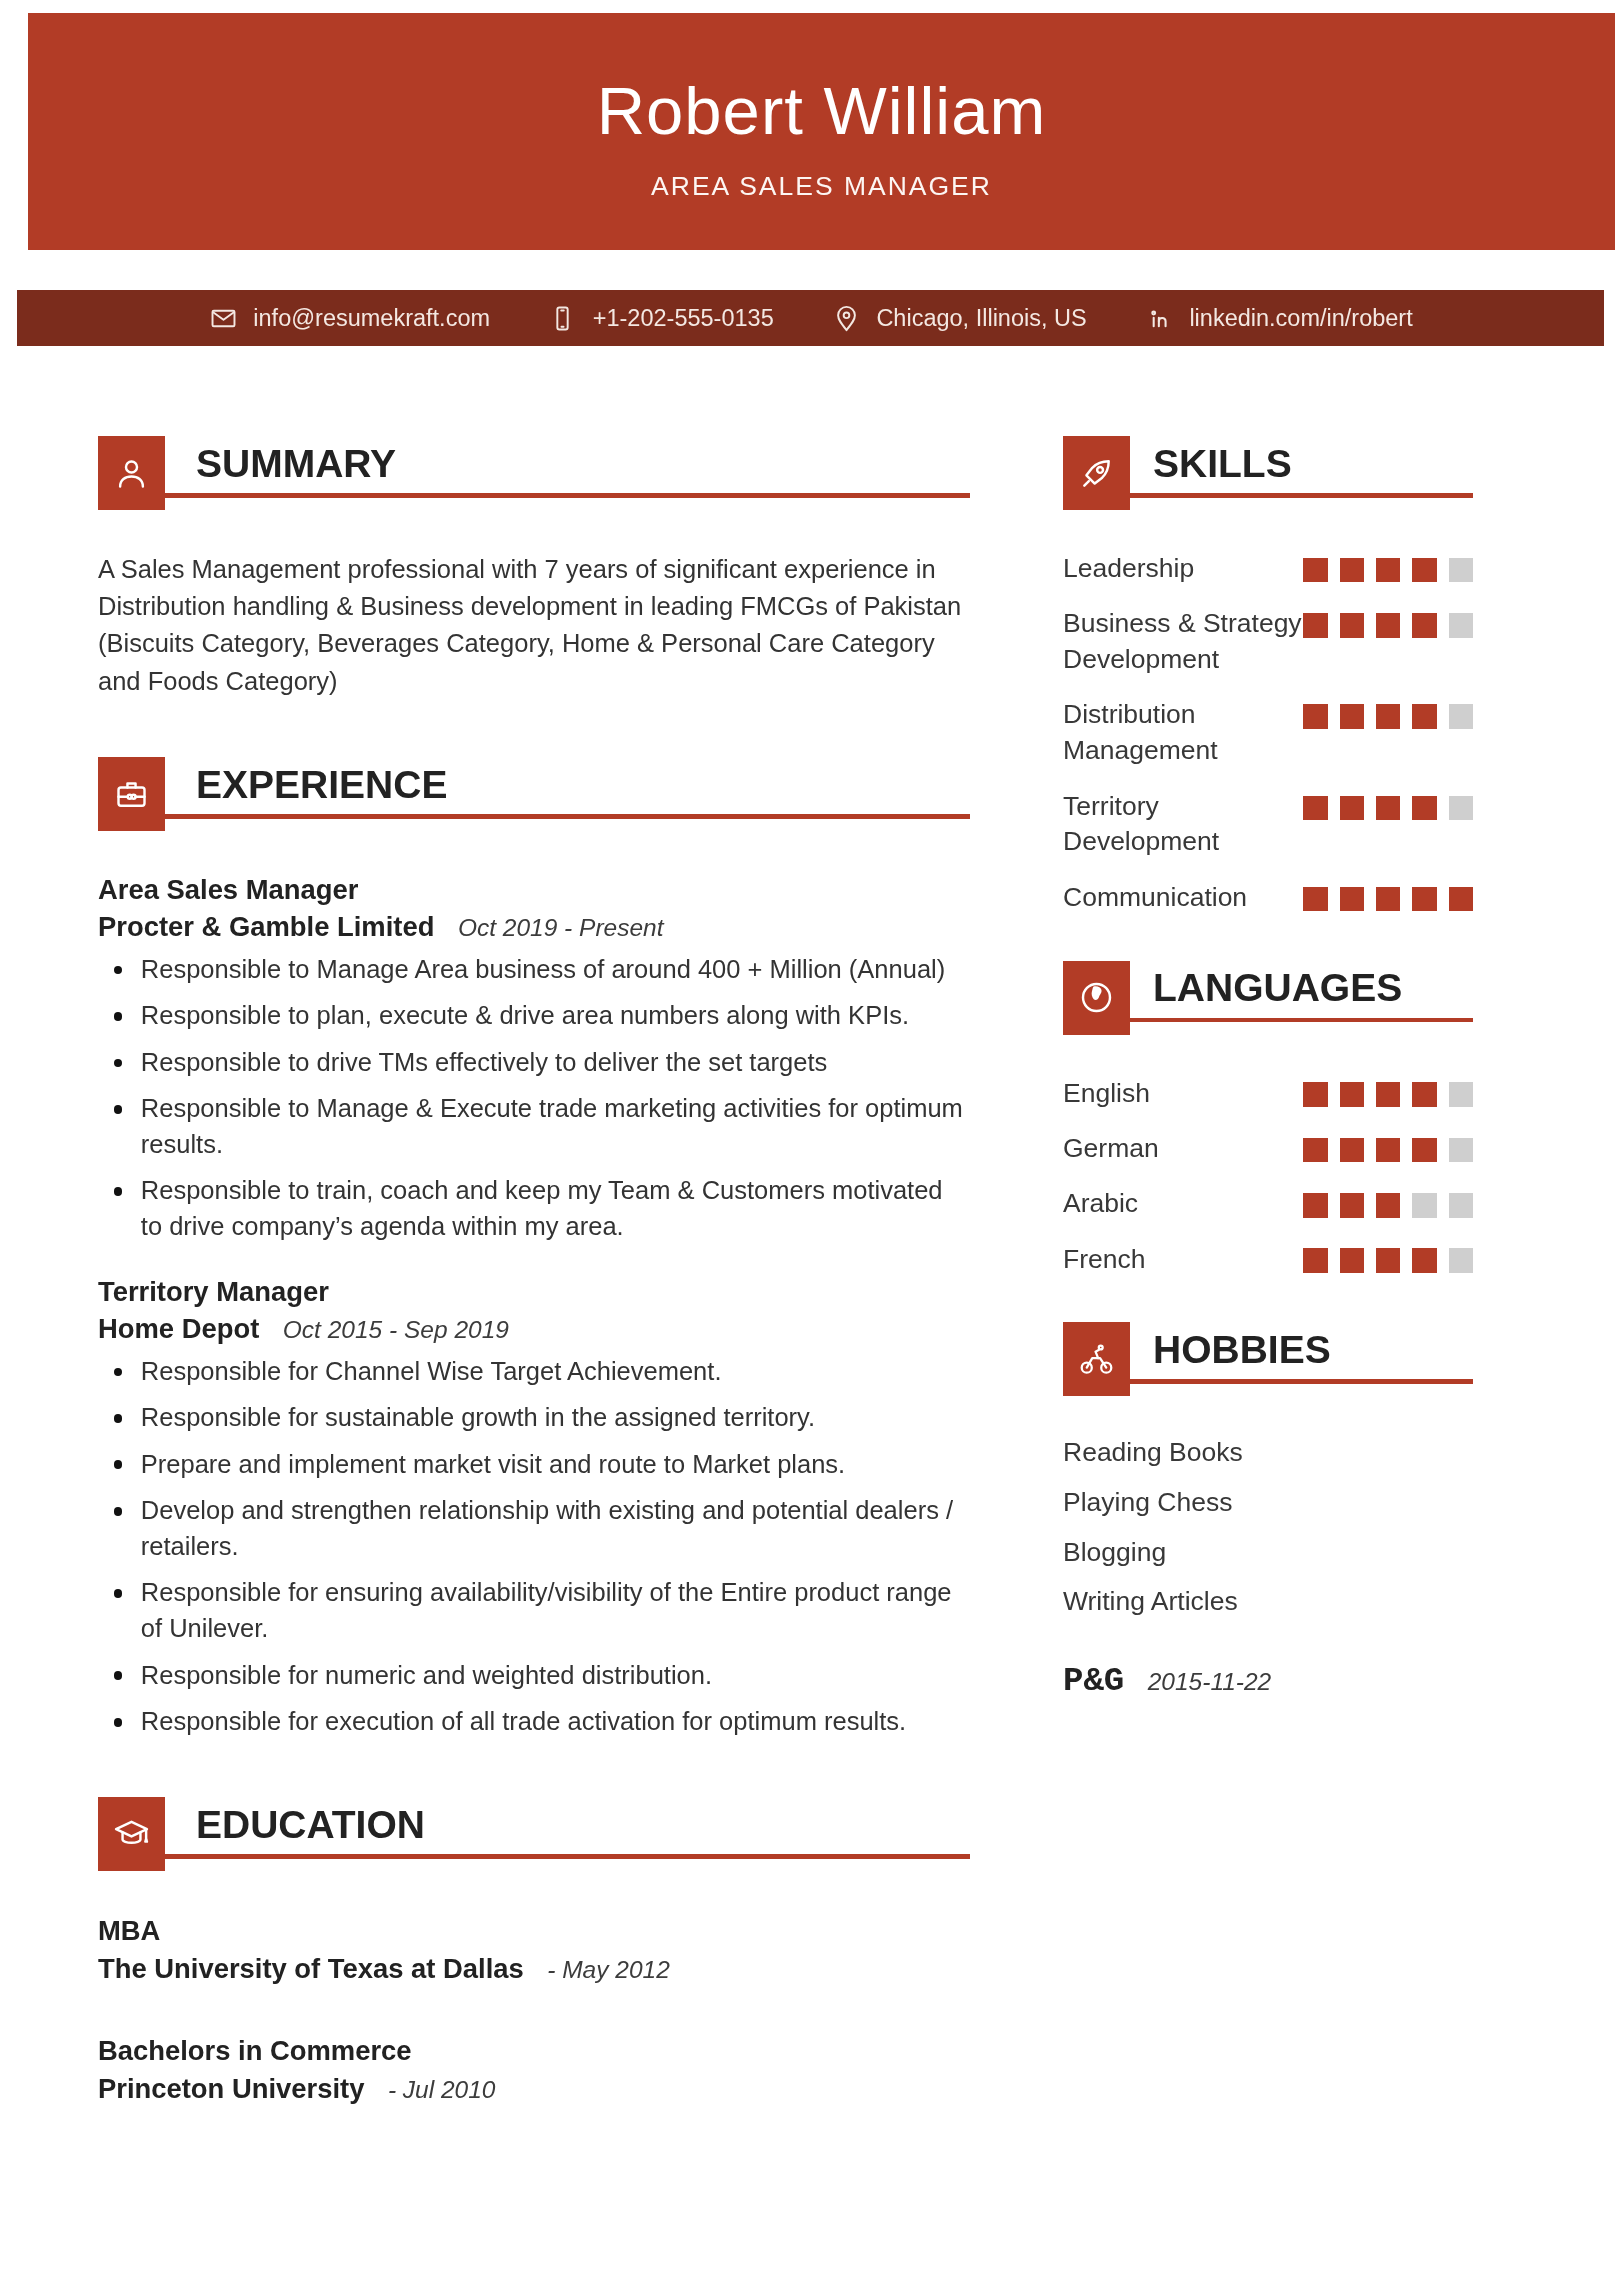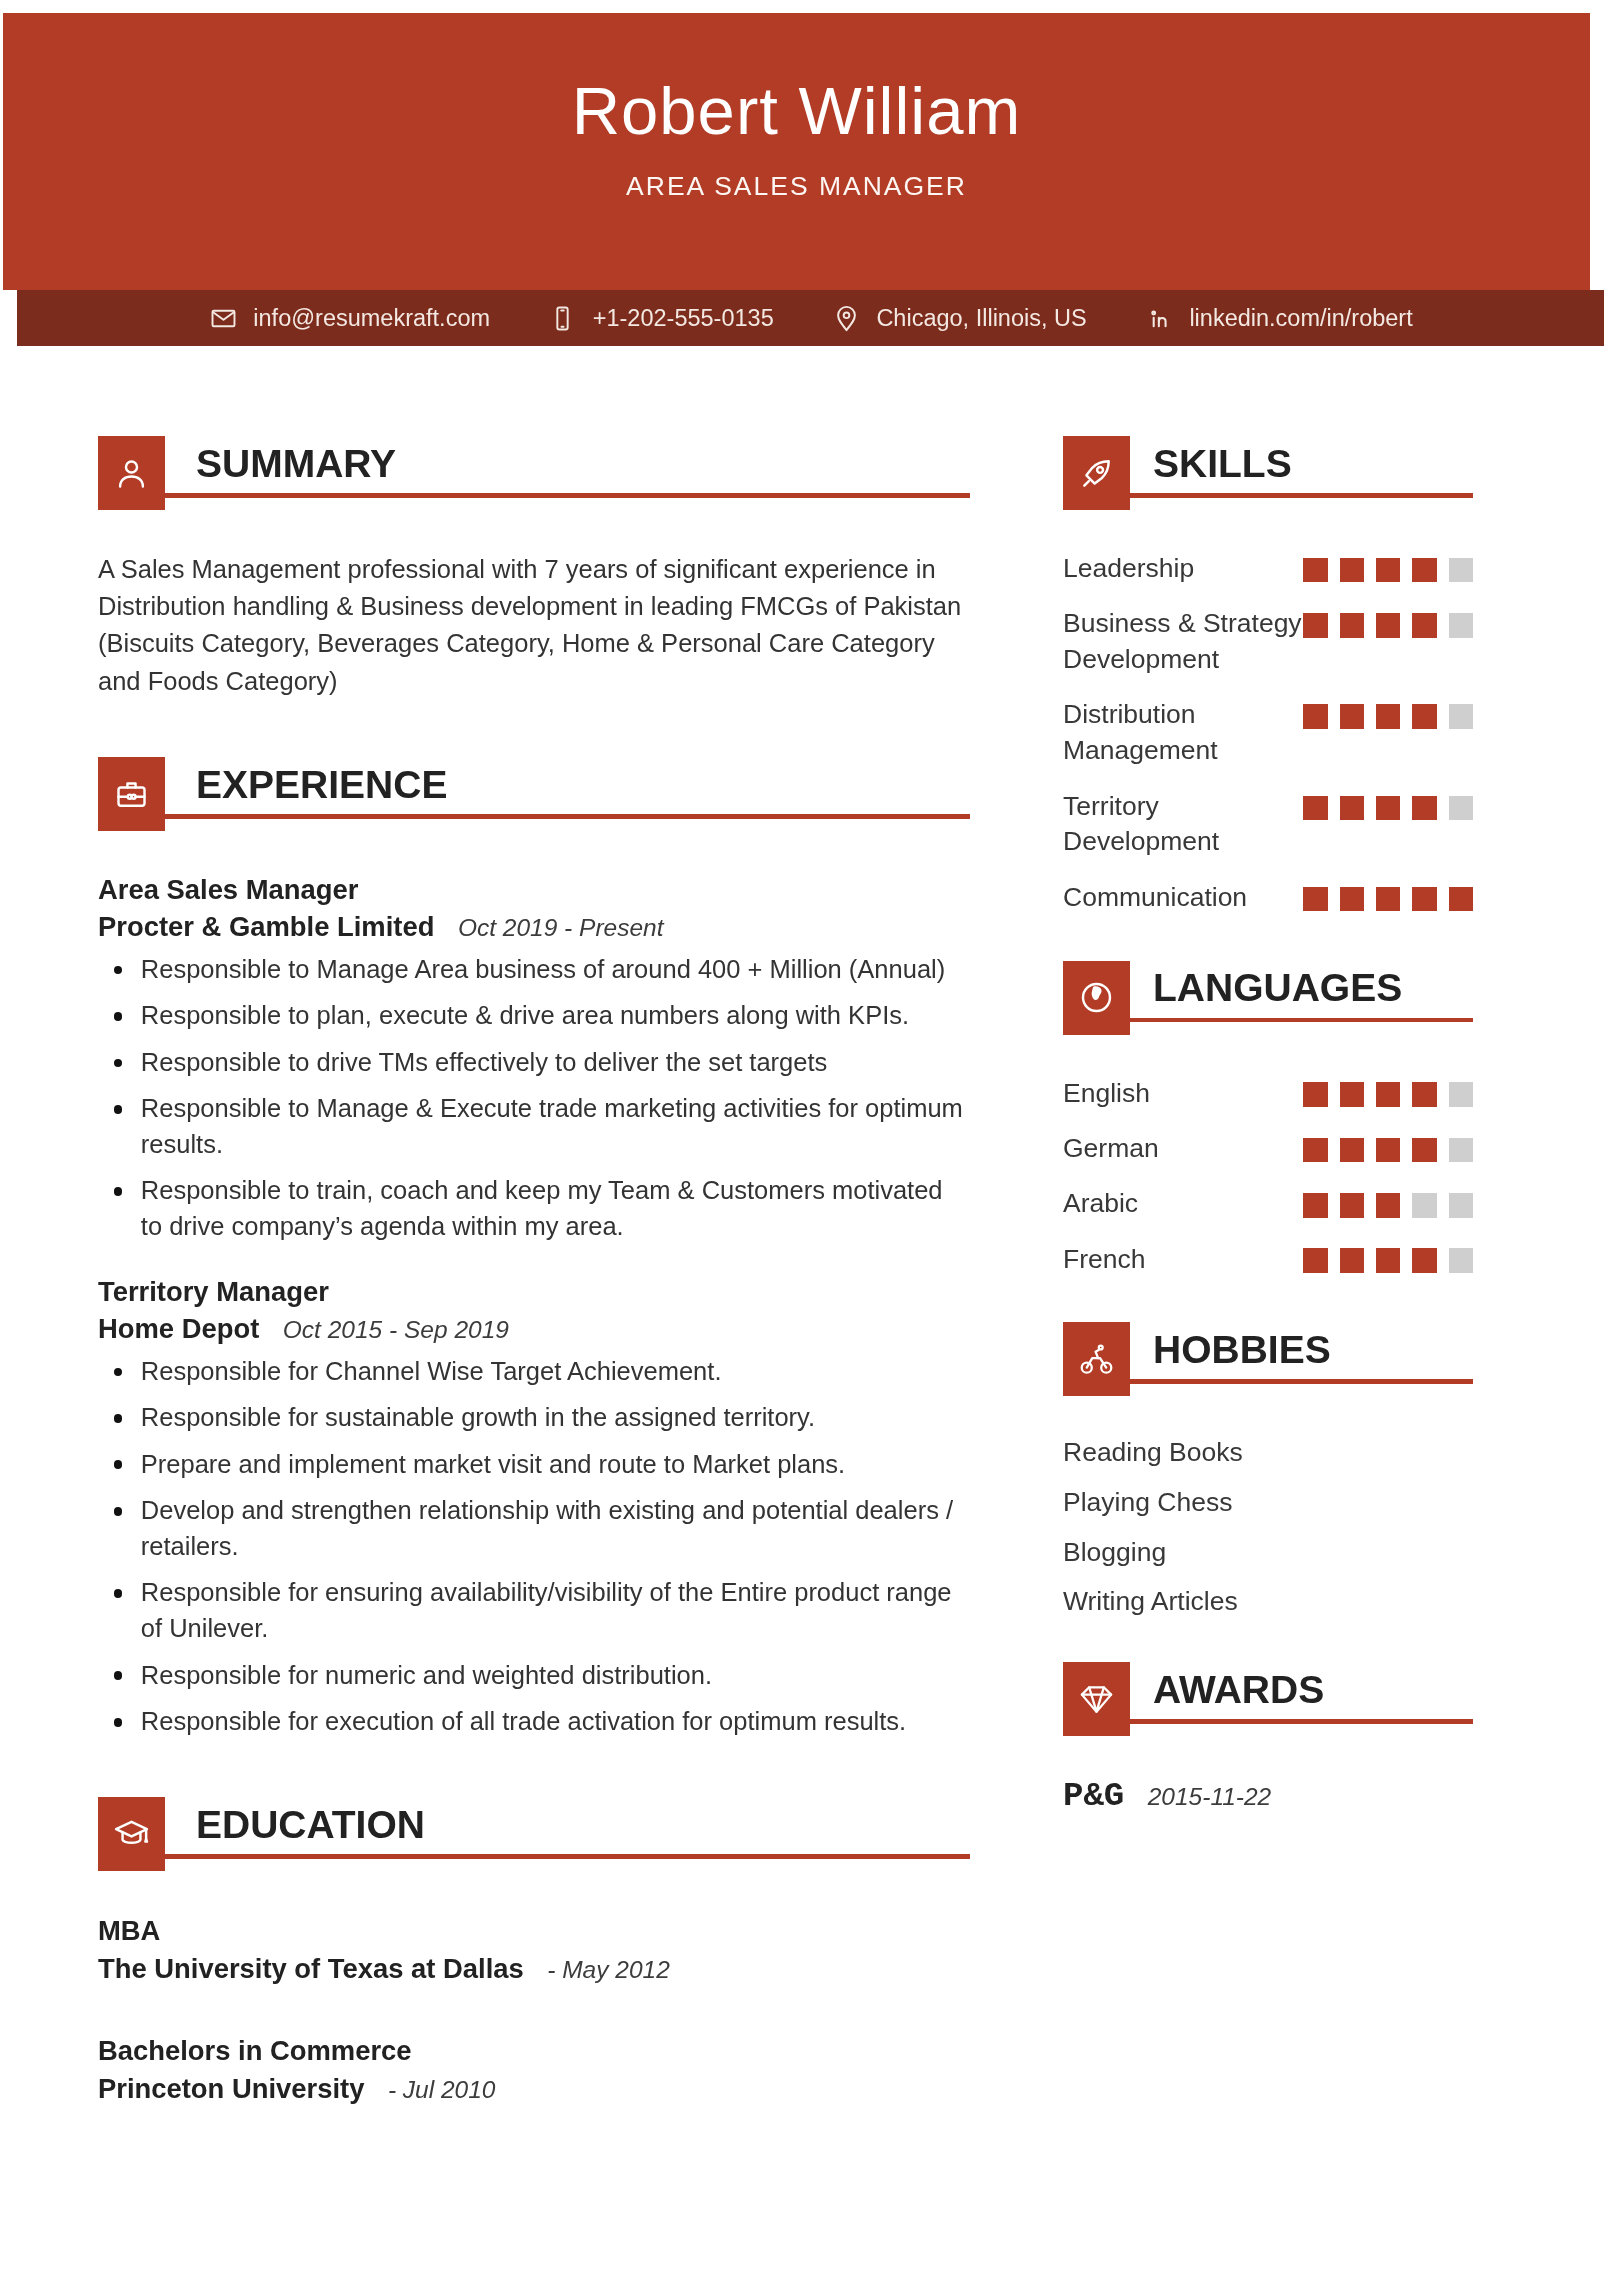--- a/index.html
+++ b/index.html
@@ -14,21 +14,21 @@
   .page{
     position:relative;
     width:1620px;height:2293px;
     background:#ffffff;
     font-family:"Liberation Sans","DejaVu Sans",sans-serif;
     color:var(--body);
     overflow:hidden;
   }
   
   .header{
-    position:absolute;left:3px;top:12.7px;width:1587px;height:277px;
+    position:absolute;left:28px;top:12.7px;width:1587px;height:237px;
     background:var(--accent);color:#ffffff;text-align:center;
   }
   .name{padding-top:61px;font-size:67px;font-weight:400;letter-spacing:1px;line-height:1.1;}
   .job-title-sub{margin-top:23.5px;font-size:26.5px;letter-spacing:2px;font-weight:400;color:#fdf6f3;}
   
   .contactbar{
     position:absolute;left:16.7px;top:290px;width:1587px;height:56px;
     background:var(--dark);
     display:flex;align-items:center;justify-content:center;gap:57px;
     color:#f4e8e2;font-size:23.5px;
@@ -364,31 +364,20 @@
         <div class="sec-title">HOBBIES</div>
       </div>
 
       <div class="hobby">Reading Books</div>
       <div class="hobby">Playing Chess</div>
       <div class="hobby">Blogging</div>
       <div class="hobby">Writing Articles</div>
     </div>
 
     <div class="sec">
-      <div class="sec-head">
-        <div class="sec-line"></div>
-        <div class="sec-icon">
-          <svg viewBox="0 0 24 24" fill="none" stroke="#ffffff" stroke-width="1.4" stroke-linecap="round" stroke-linejoin="round">
-            <path d="M7.5 4.5h9L21 9l-9 10.5L3 9z"></path>
-              <path d="M3 9h18"></path>
-              <path d="M7.5 4.5L12 19.5 16.5 4.5"></path>
-          </svg>
-        </div>
-        <div class="sec-title">AWARDS</div>
-      </div>
 
       <div class="award">
         <div>
           <span class="award-org">P&amp;G</span><span class="dates">2015-11-22</span>
         </div>
       </div>
     </div>
 
   </div>
 </div>

